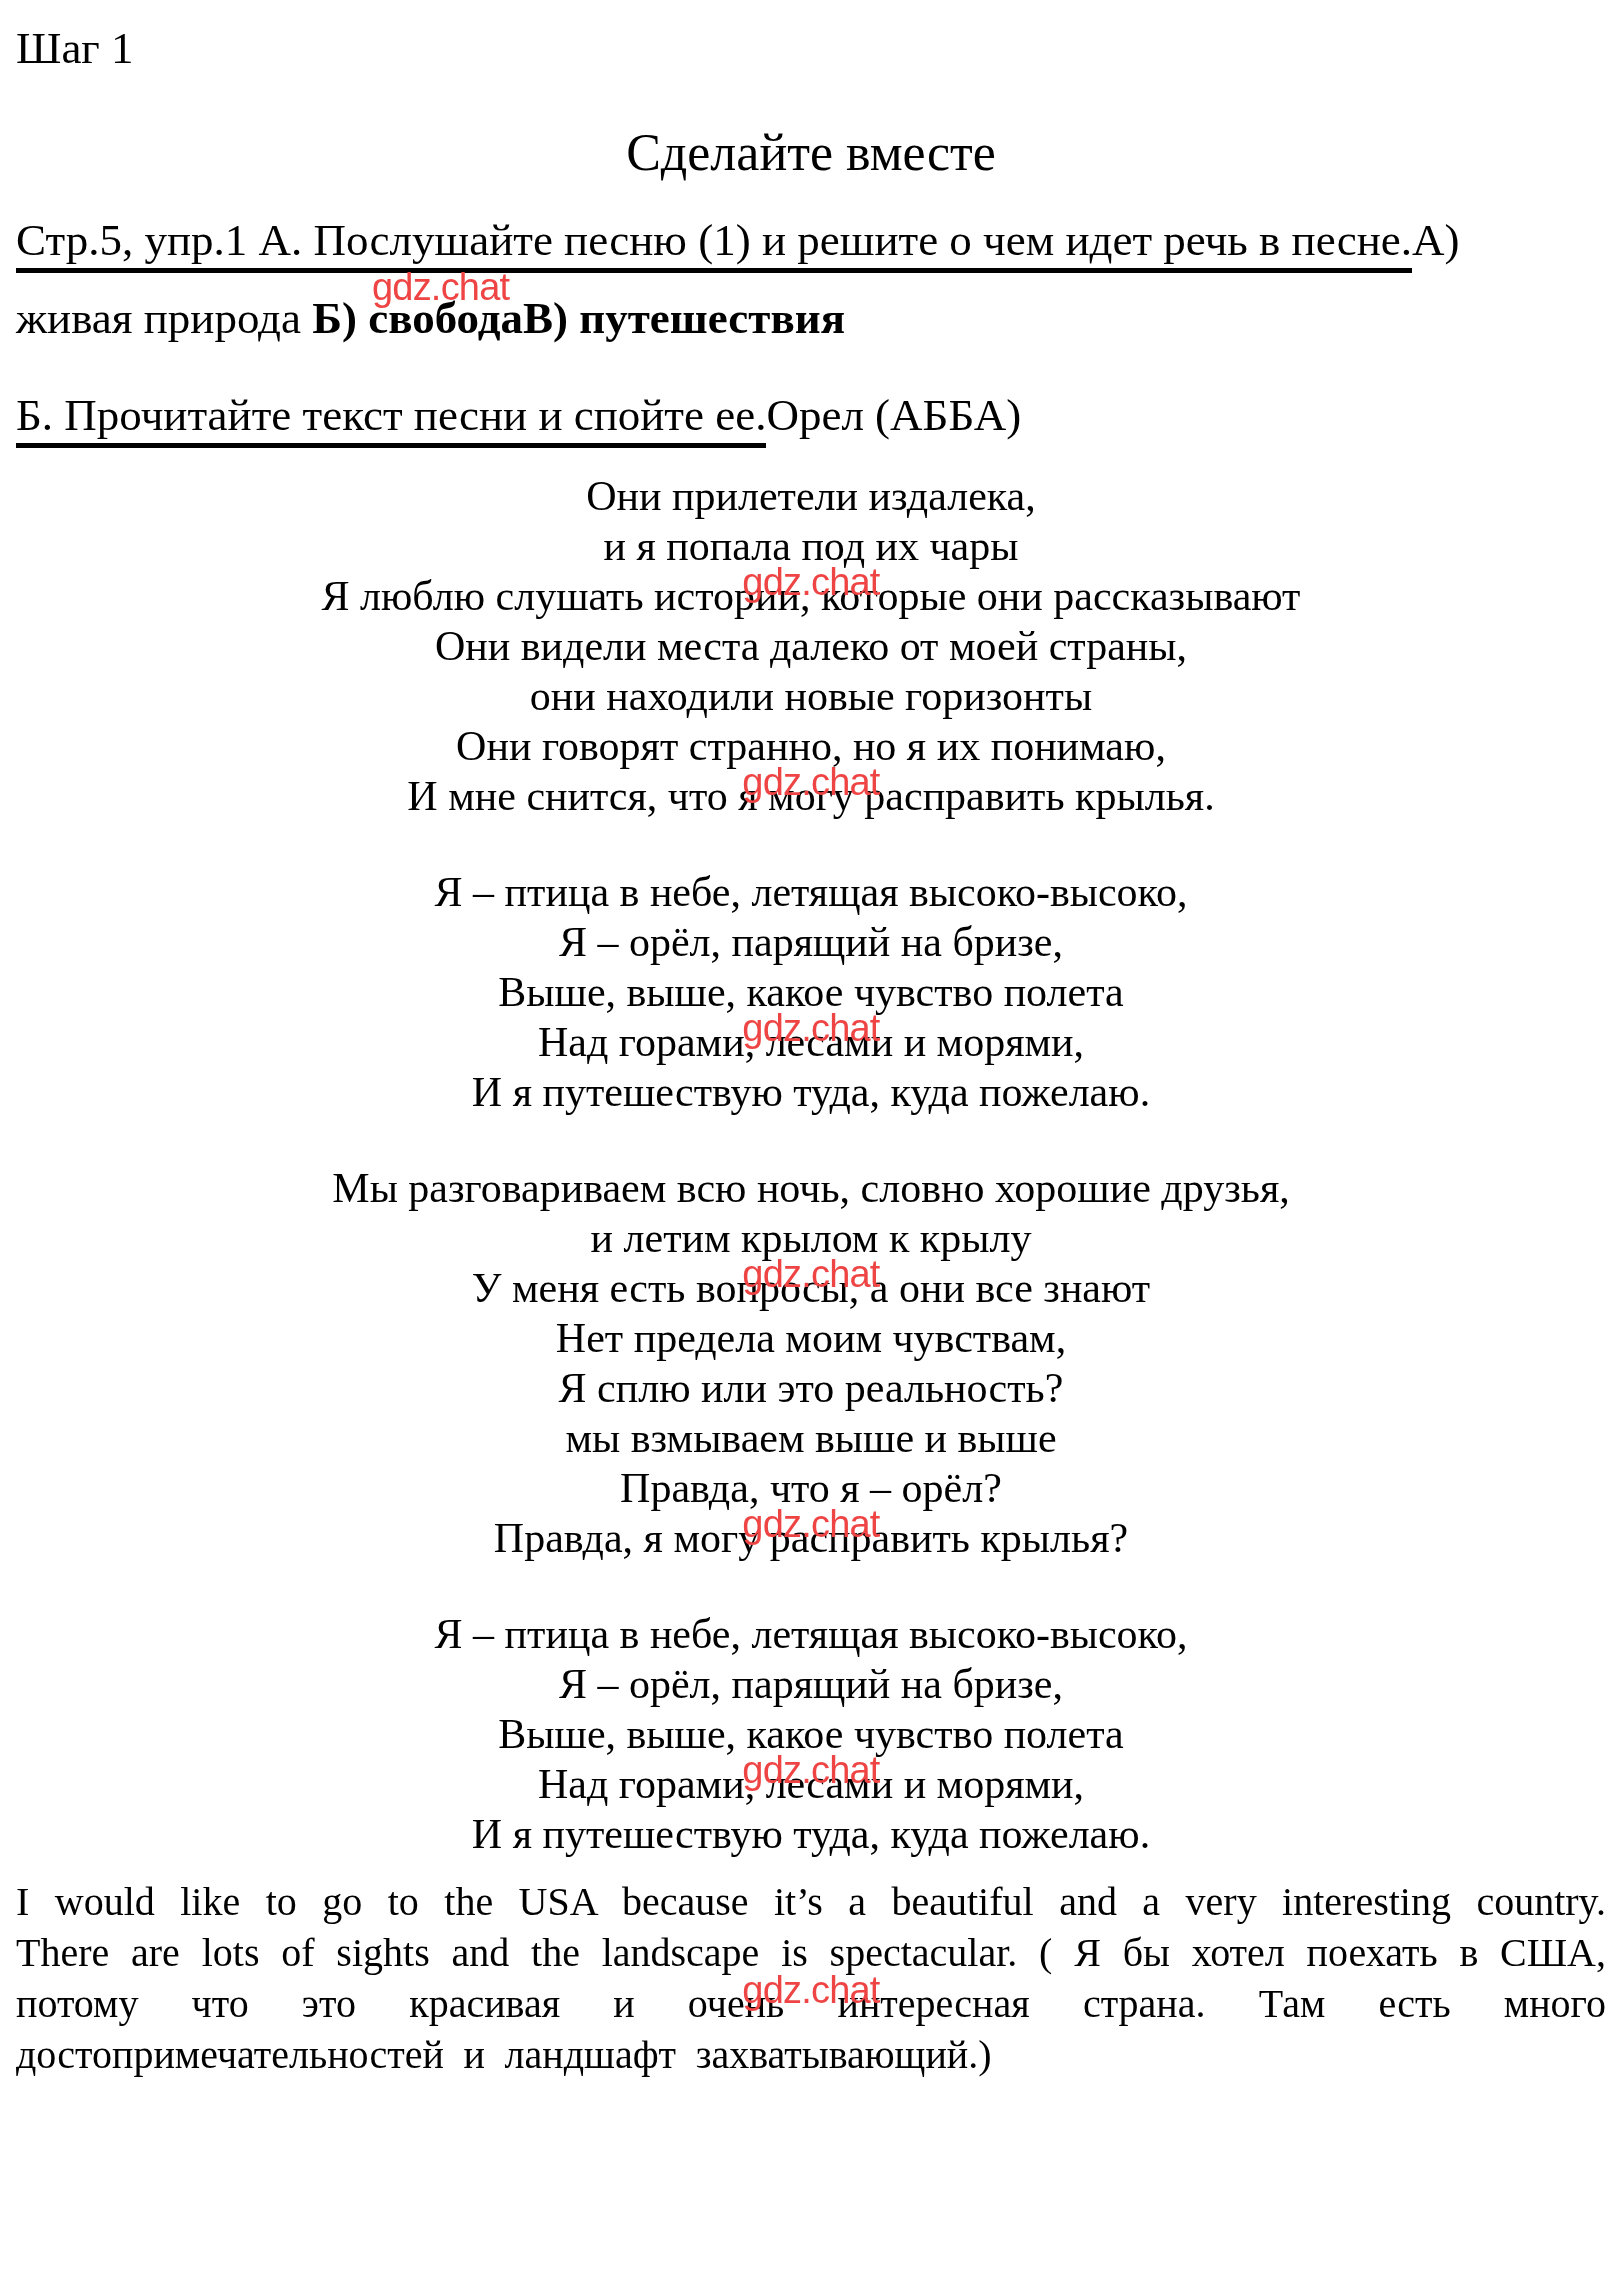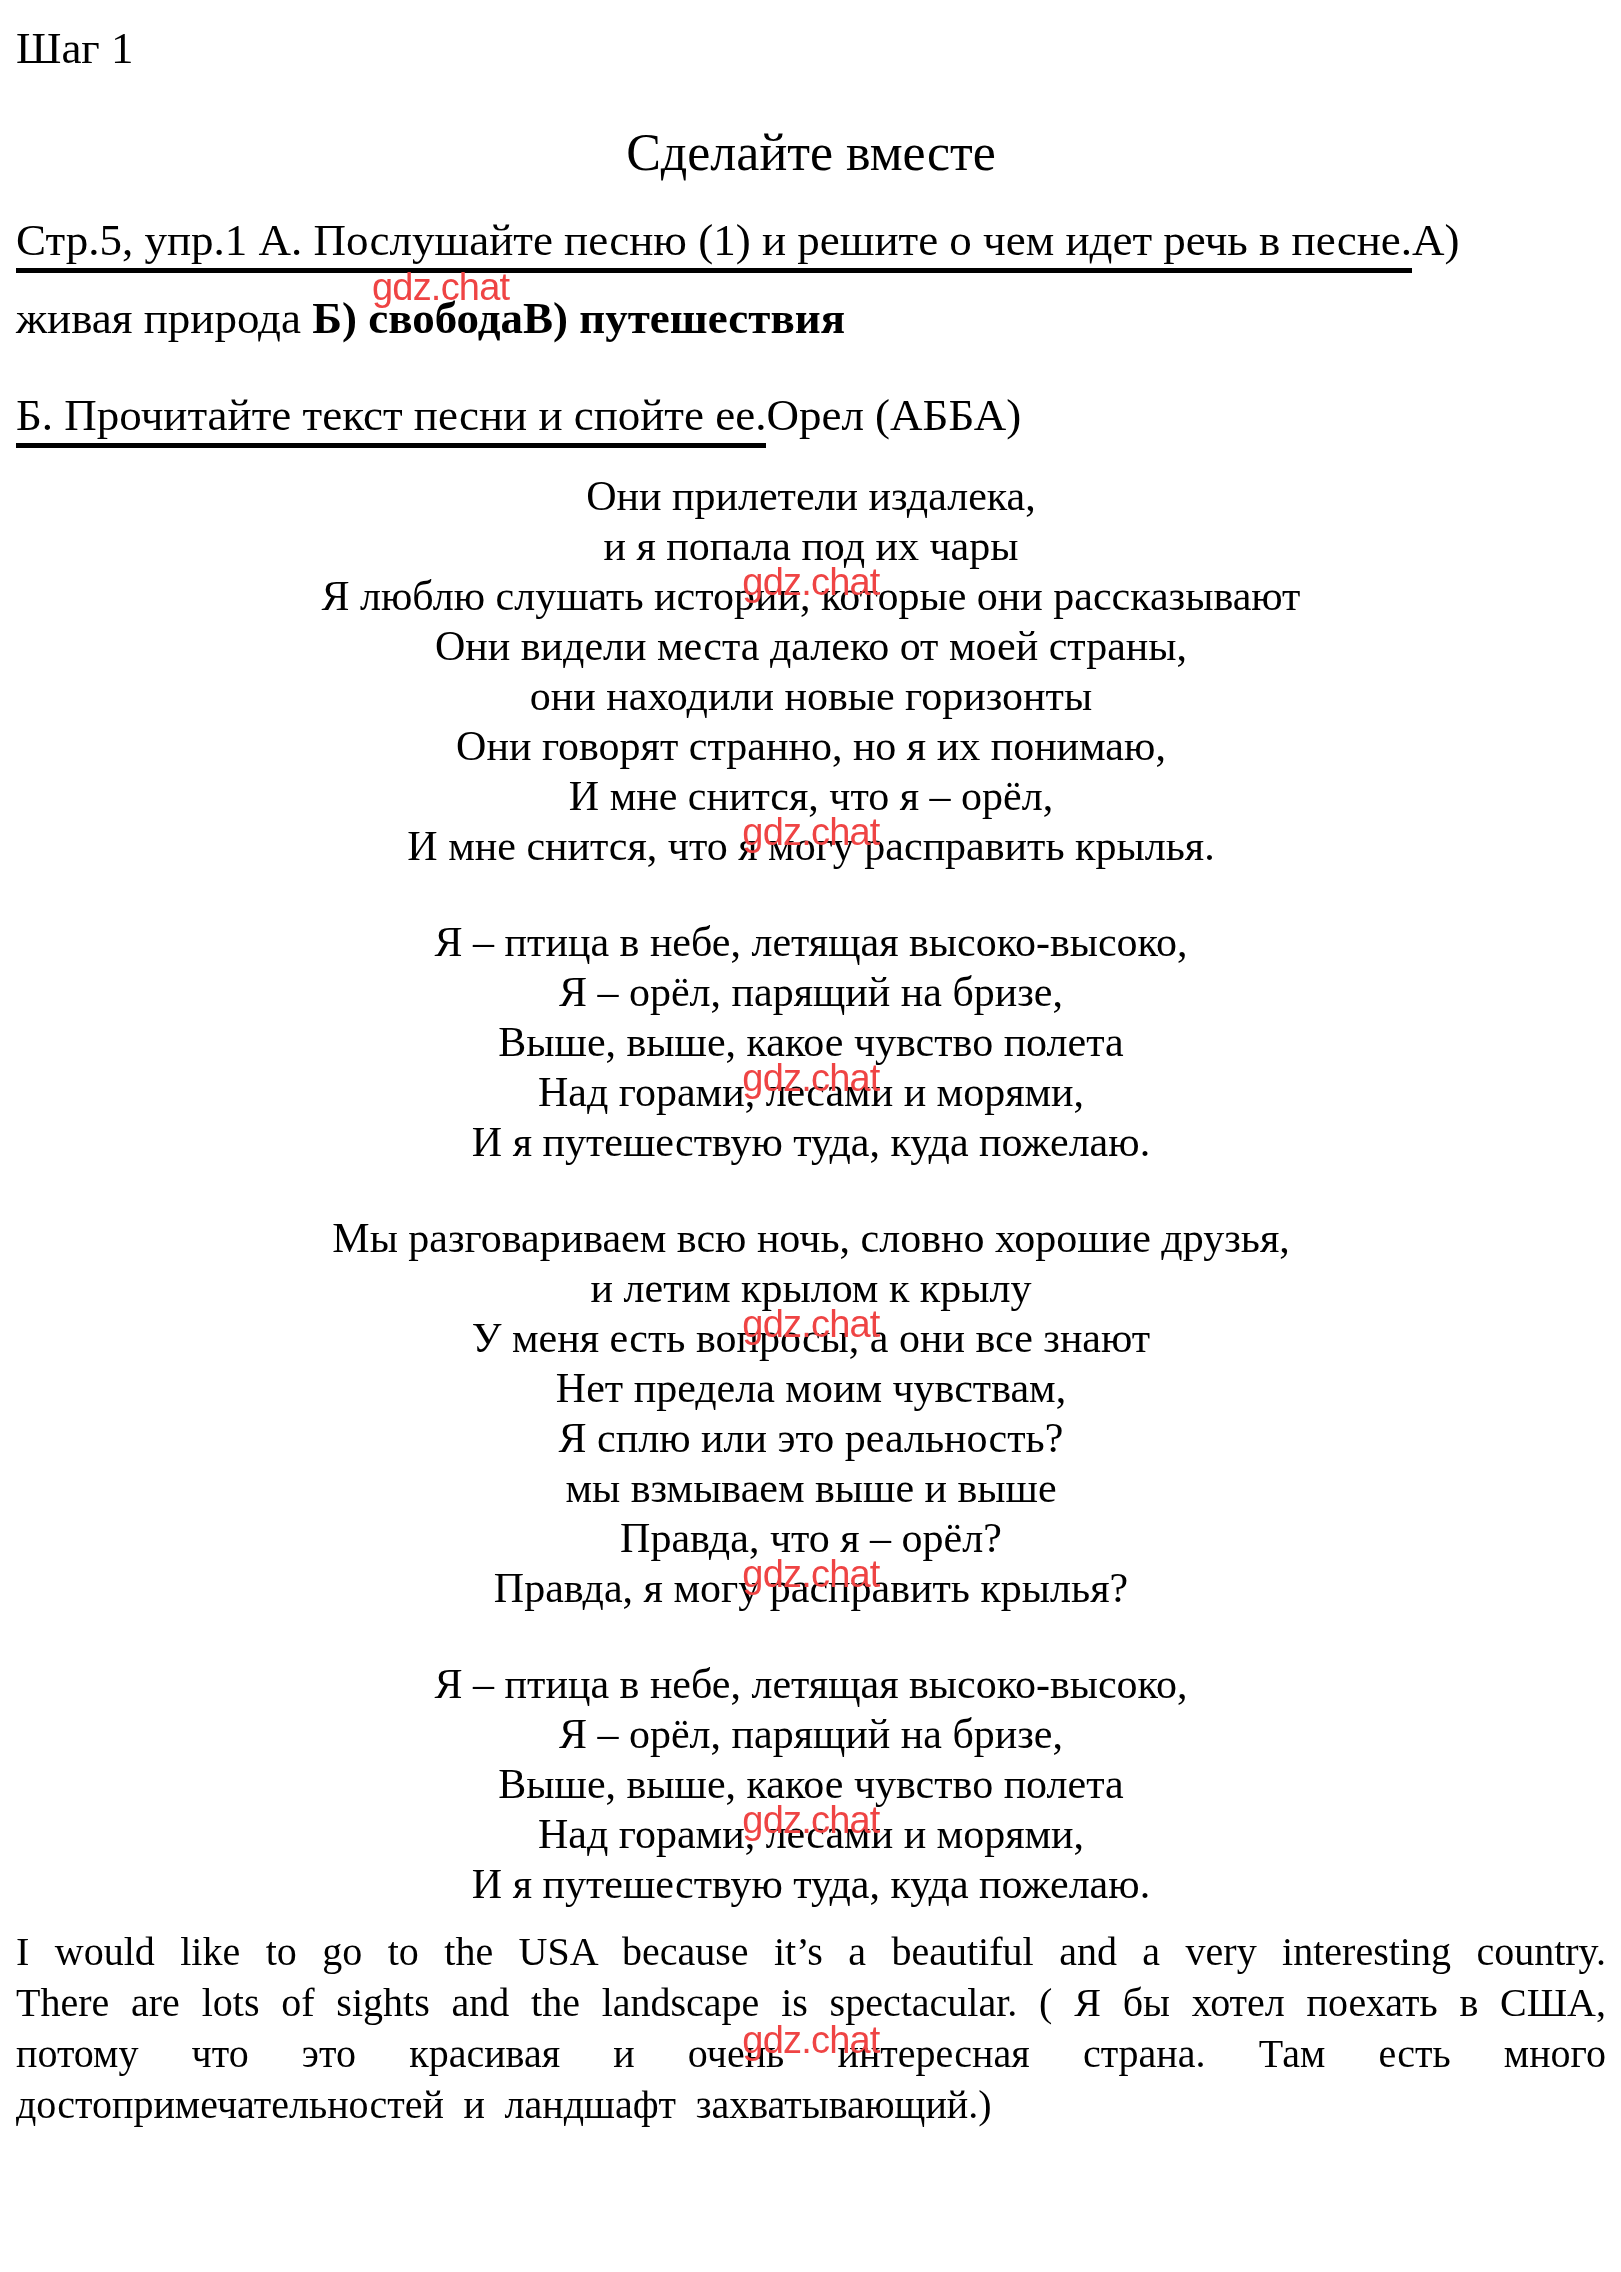--- a/index.html
+++ b/index.html
@@ -118,21 +118,20 @@
   <div class="lyrics">
 
     <div class="stanza">
       <div class="lyric-line">Они прилетели издалека,</div>
       <div class="lyric-line">и я попала под их чары</div>
       <div class="wm-row-inline"><span class="wm-text">gdz.chat</span></div>
       <div class="lyric-line">Я люблю слушать истории, которые они рассказывают</div>
       <div class="lyric-line">Они видели места далеко от моей страны,</div>
       <div class="lyric-line">они находили новые горизонты</div>
       <div class="lyric-line">Они говорят странно, но я их понимаю,</div>
-      <div class="lyric-line">И мне снится, что я – орёл,</div>
       <div class="wm-row-inline"><span class="wm-text">gdz.chat</span></div>
       <div class="lyric-line">И мне снится, что я могу расправить крылья.</div>
     </div>
 
     <div class="stanza">
       <div class="lyric-line">Я – птица в небе, летящая высоко-высоко,</div>
       <div class="lyric-line">Я – орёл, парящий на бризе,</div>
       <div class="lyric-line">Выше, выше, какое чувство полета</div>
       <div class="wm-row-inline"><span class="wm-text">gdz.chat</span></div>
       <div class="lyric-line">Над горами, лесами и морями,</div>

